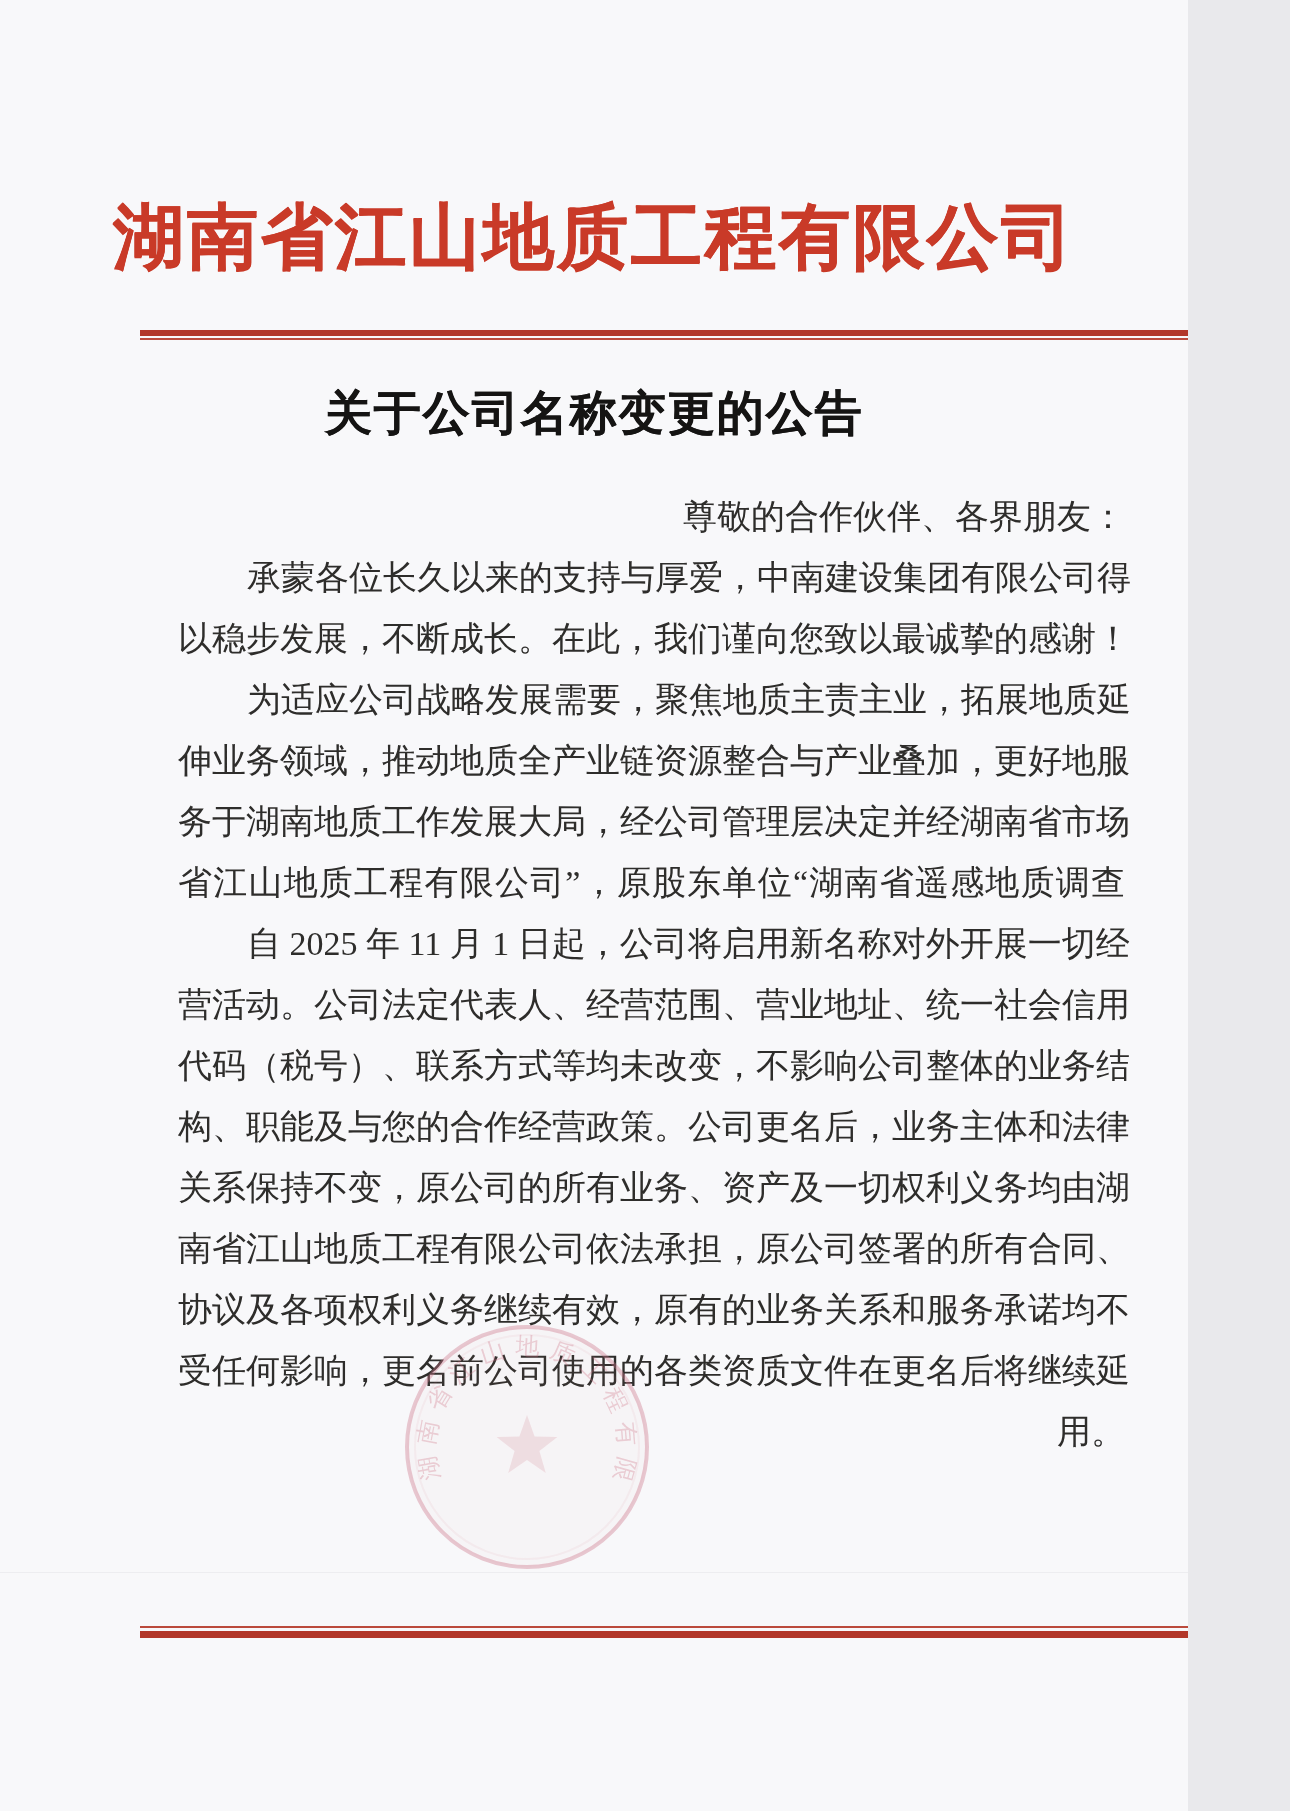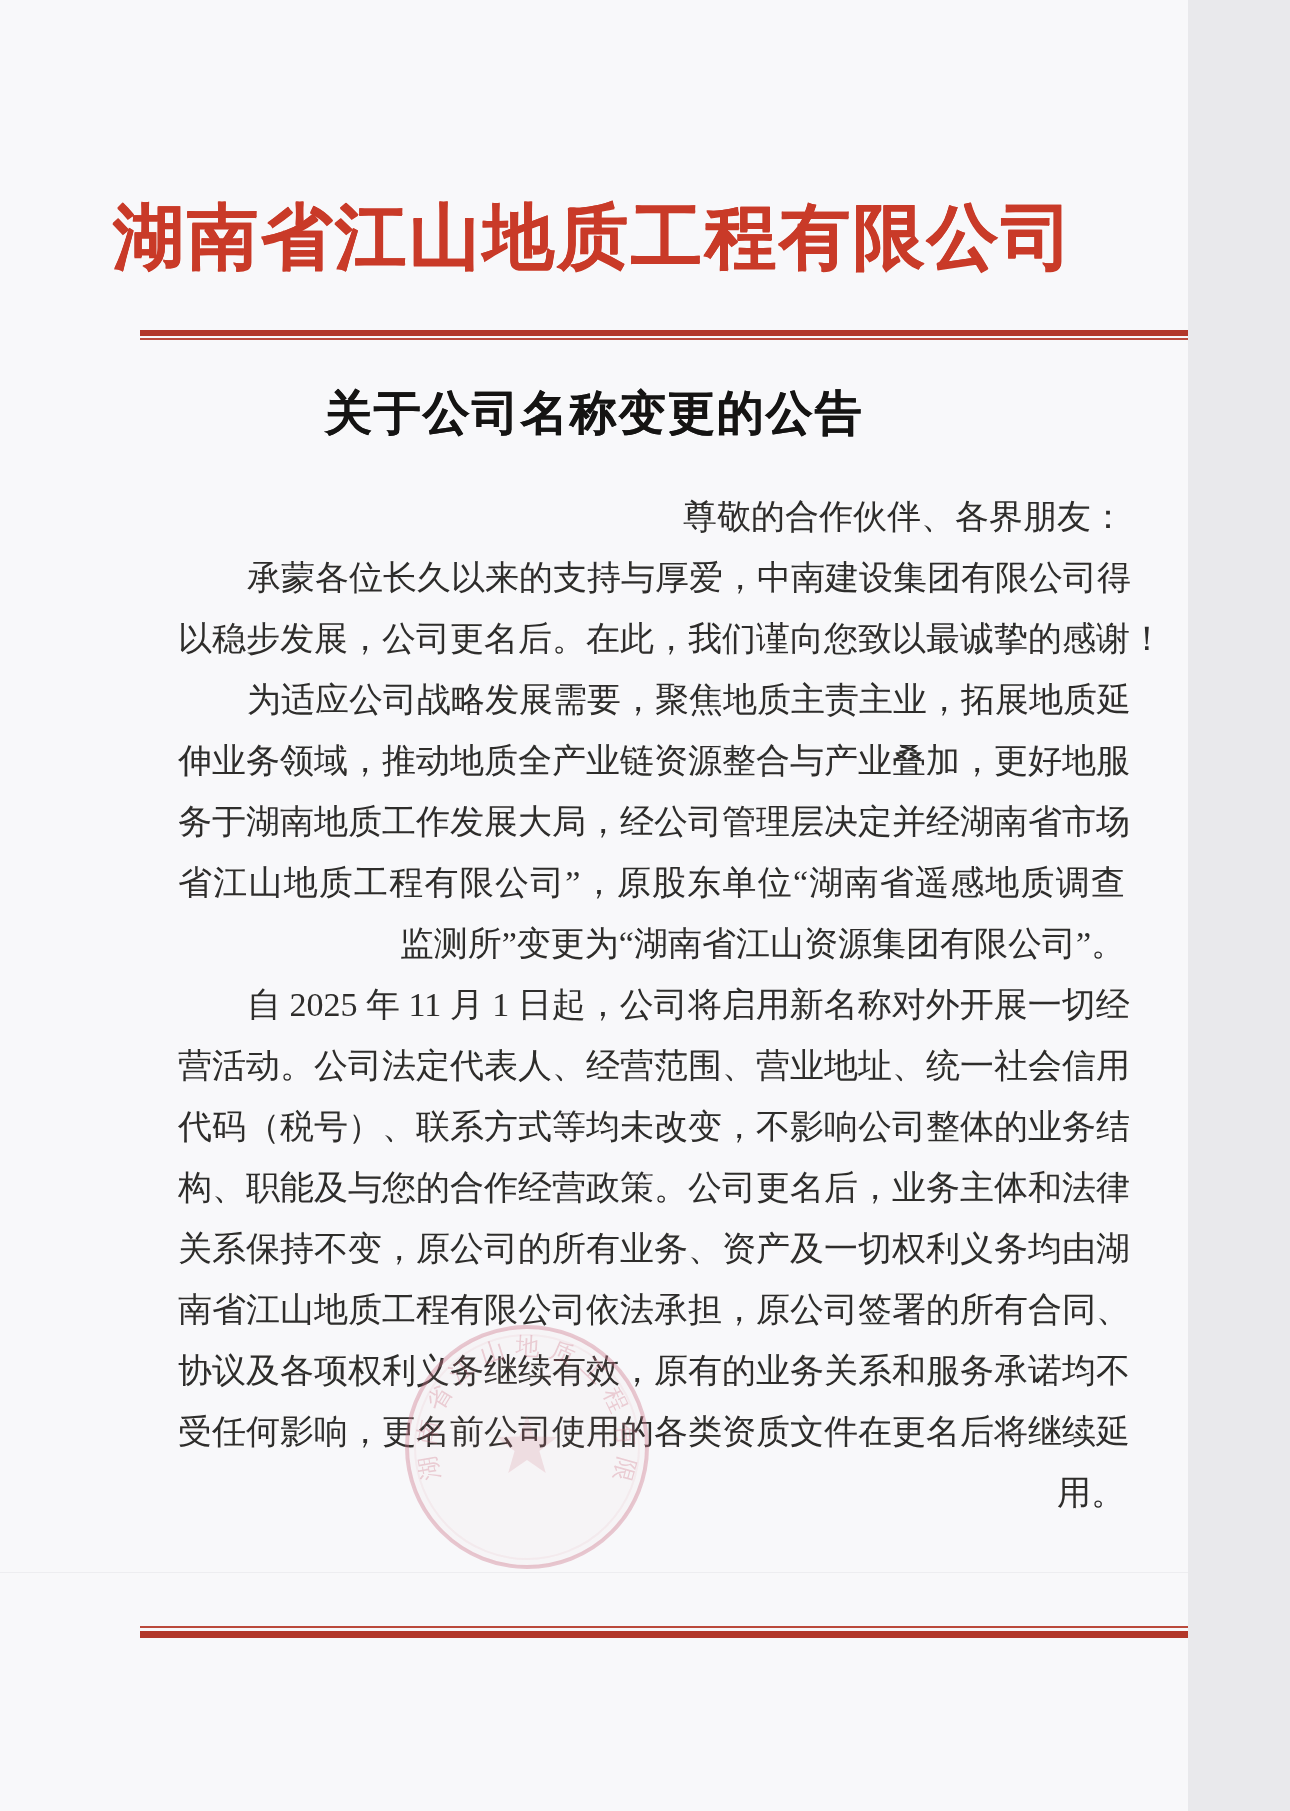--- a/index.html
+++ b/index.html
@@ -78,26 +78,25 @@
     <div class="thick"></div>
     <div class="gap"></div>
     <div class="thin"></div>
   </div>
 
   <div class="doc-title">关于公司名称变更的公告</div>
 
   <div class="body-text">
     <div class="line">尊敬的合作伙伴、各界朋友：</div>
     <div class="line indent fill">承蒙各位长久以来的支持与厚爱，中南建设集团有限公司得</div>
-    <div class="line fill">以稳步发展，公司更名后。在此，我们谨向您致以最诚挚的感谢！</div>
+    <div class="line fill">以稳步发展，不断成长。在此，我们谨向您致以最诚挚的感谢！</div>
     <div class="line indent fill">为适应公司战略发展需要，聚焦地质主责主业，拓展地质延</div>
     <div class="line fill">伸业务领域，推动地质全产业链资源整合与产业叠加，更好地服</div>
     <div class="line fill">务于湖南地质工作发展大局，经公司管理层决定并经湖南省市场</div>
     <div class="line fill">省江山地质工程有限公司”，原股东单位“湖南省遥感地质调查</div>
-    <div class="line">监测所”变更为“湖南省江山资源集团有限公司”。</div>
     <div class="line indent fill">自 2025 年 11 月 1 日起，公司将启用新名称对外开展一切经</div>
     <div class="line fill">营活动。公司法定代表人、经营范围、营业地址、统一社会信用</div>
     <div class="line fill">代码（税号）、联系方式等均未改变，不影响公司整体的业务结</div>
     <div class="line fill">构、职能及与您的合作经营政策。公司更名后，业务主体和法律</div>
     <div class="line fill">关系保持不变，原公司的所有业务、资产及一切权利义务均由湖</div>
     <div class="line fill">南省江山地质工程有限公司依法承担，原公司签署的所有合同、</div>
     <div class="line fill">协议及各项权利义务继续有效，原有的业务关系和服务承诺均不</div>
     <div class="line fill">受任何影响，更名前公司使用的各类资质文件在更名后将继续延</div>
     <div class="line">用。</div>
   </div>

